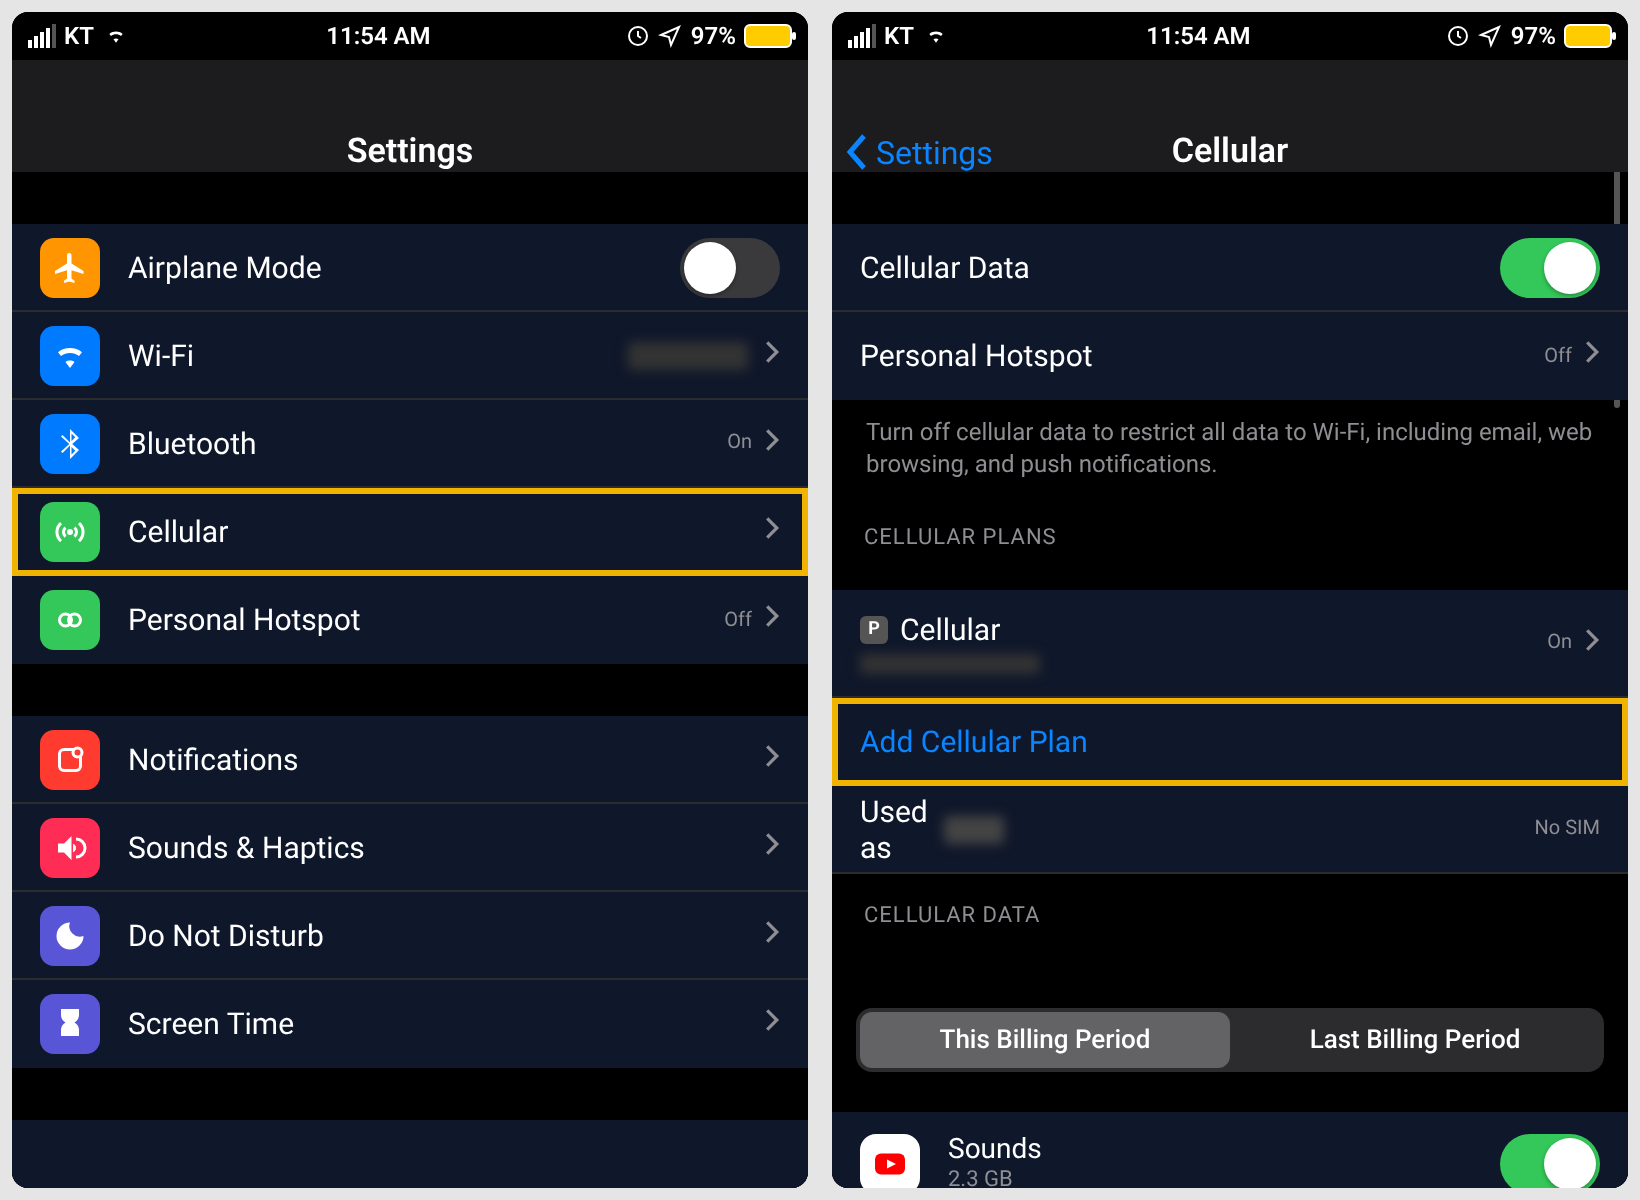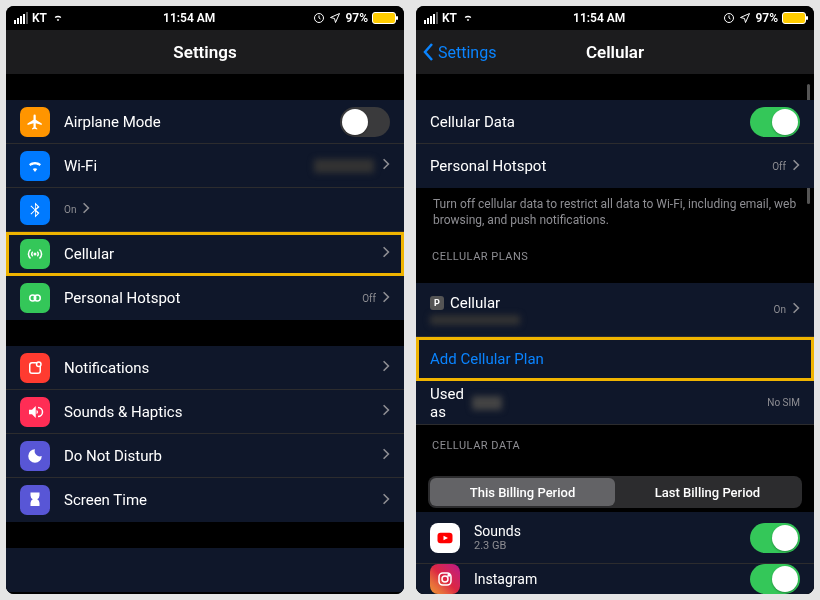--- a/index.html
+++ b/index.html
@@ -53,23 +53,23 @@
   .bars span:nth-child(3){height:8px}
   .bars span:nth-child(4){height:10px}
   .bars span:nth-child(5){height:12px;background:#555}
   .wifi { width:14px;height:10px; }
   .battery {
     width: 24px; height: 12px; border: 1px solid #fff; border-radius: 3px; position: relative;
     background: #ffcc00;
   }
   .battery::after { content:""; position:absolute; right:-3px; top:3px; width:2px; height:4px; background:#fff; border-radius:1px;}
   .nav {
-    height: 44px;
-    display: flex;
-    align-items: center;
+    height: 56px;
+    display: flex;
+    align-items: flex-end;
     justify-content: center;
     position: relative;
     background: #1c1c1e;
   }
   .nav .title { font-size: 17px; font-weight: 600; color: #fff; }
   .nav .back {
     position: absolute;
     left: 6px;
     display: flex;
     align-items: center;
@@ -128,21 +128,21 @@
   .toggle.on { background: #34c759; }
   .toggle .knob {
     width: 26px; height: 26px; border-radius: 50%; background: #fff;
     position: absolute; top: 2px; left: 2px; transition: none;
     box-shadow: 0 1px 2px rgba(0,0,0,.3);
   }
   .toggle.on .knob { left: 22px; }
   .highlight { outline: 3px solid #f0b400; outline-offset: -3px; }
   
   .segmented {
-    margin: 4px 12px;
+    margin: 20px 12px;
     background: #2c2c2e;
     border-radius: 8px;
     display: flex;
     padding: 2px;
     height: 32px;
   }
   .segmented .seg {
     flex: 1; display:flex; align-items:center; justify-content:center;
     font-size: 13px; font-weight: 500; color:#fff; border-radius: 6px;
   }
@@ -223,20 +223,21 @@
       <span class="chev"><svg viewBox="0 0 10 16" fill="none" stroke="#8e8e93" stroke-width="2">
             <path d="M2 2l6 6-6 6"></path>
           </svg></span>
     </div>
     <div class="row">
       <div class="ico bg-blue">
           <svg viewBox="0 0 24 24" fill="#fff">
             <path d="M12 2v9L7 6l-1 1 5.5 5L6 17l1 1 5-5v9l6-6-4.5-4L18 8l-6-6zm1 3l2.5 2.5L13 10V5zm0 9l2.5 2.5L13 19v-5z"></path>
           </svg>
         </div>
+      <span class="lbl">Bluetooth</span>
       <span class="val">On</span>
       <span class="chev"><svg viewBox="0 0 10 16" fill="none" stroke="#8e8e93" stroke-width="2">
             <path d="M2 2l6 6-6 6"></path>
           </svg></span>
     </div>
     <div class="row highlight">
       <div class="ico bg-green">
           <svg viewBox="0 0 24 24" fill="none" stroke="#fff" stroke-width="2">
             <path d="M6 6a8 8 0 000 12M18 6a8 8 0 010 12M9 9a4 4 0 000 6M15 9a4 4 0 010 6"></path>
             <circle cx="12" cy="12" r="1" fill="#fff"></circle>

